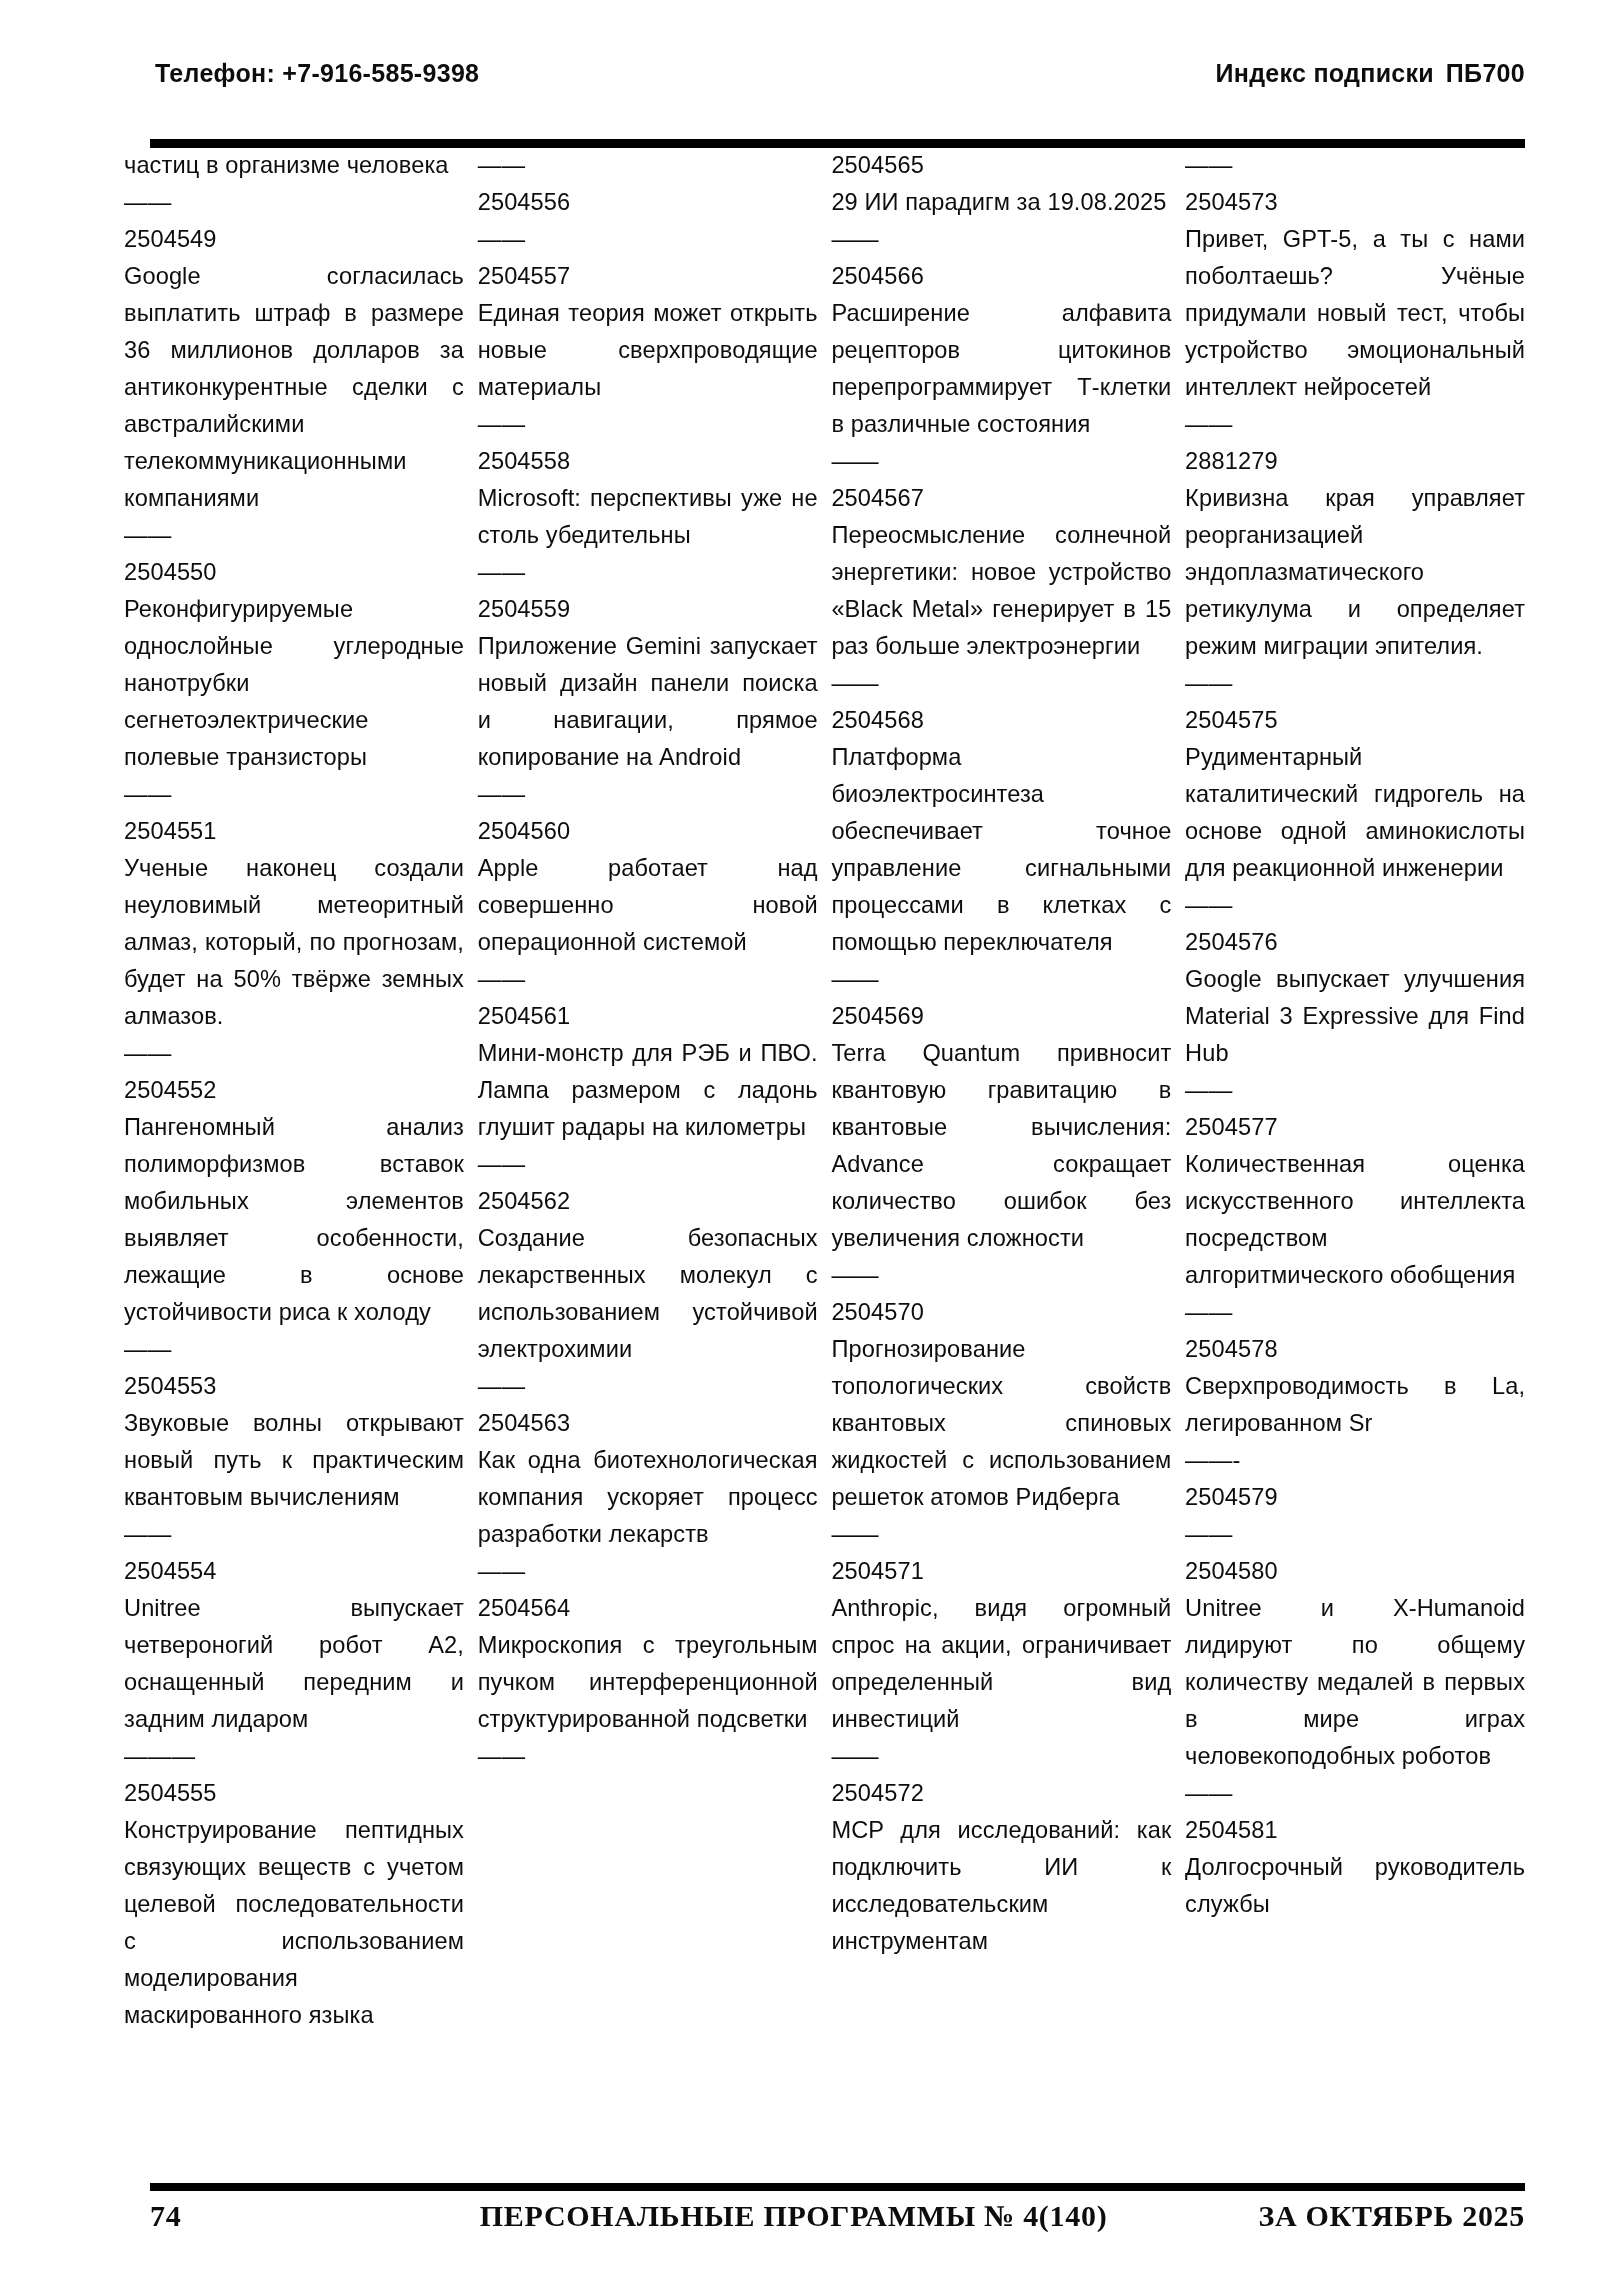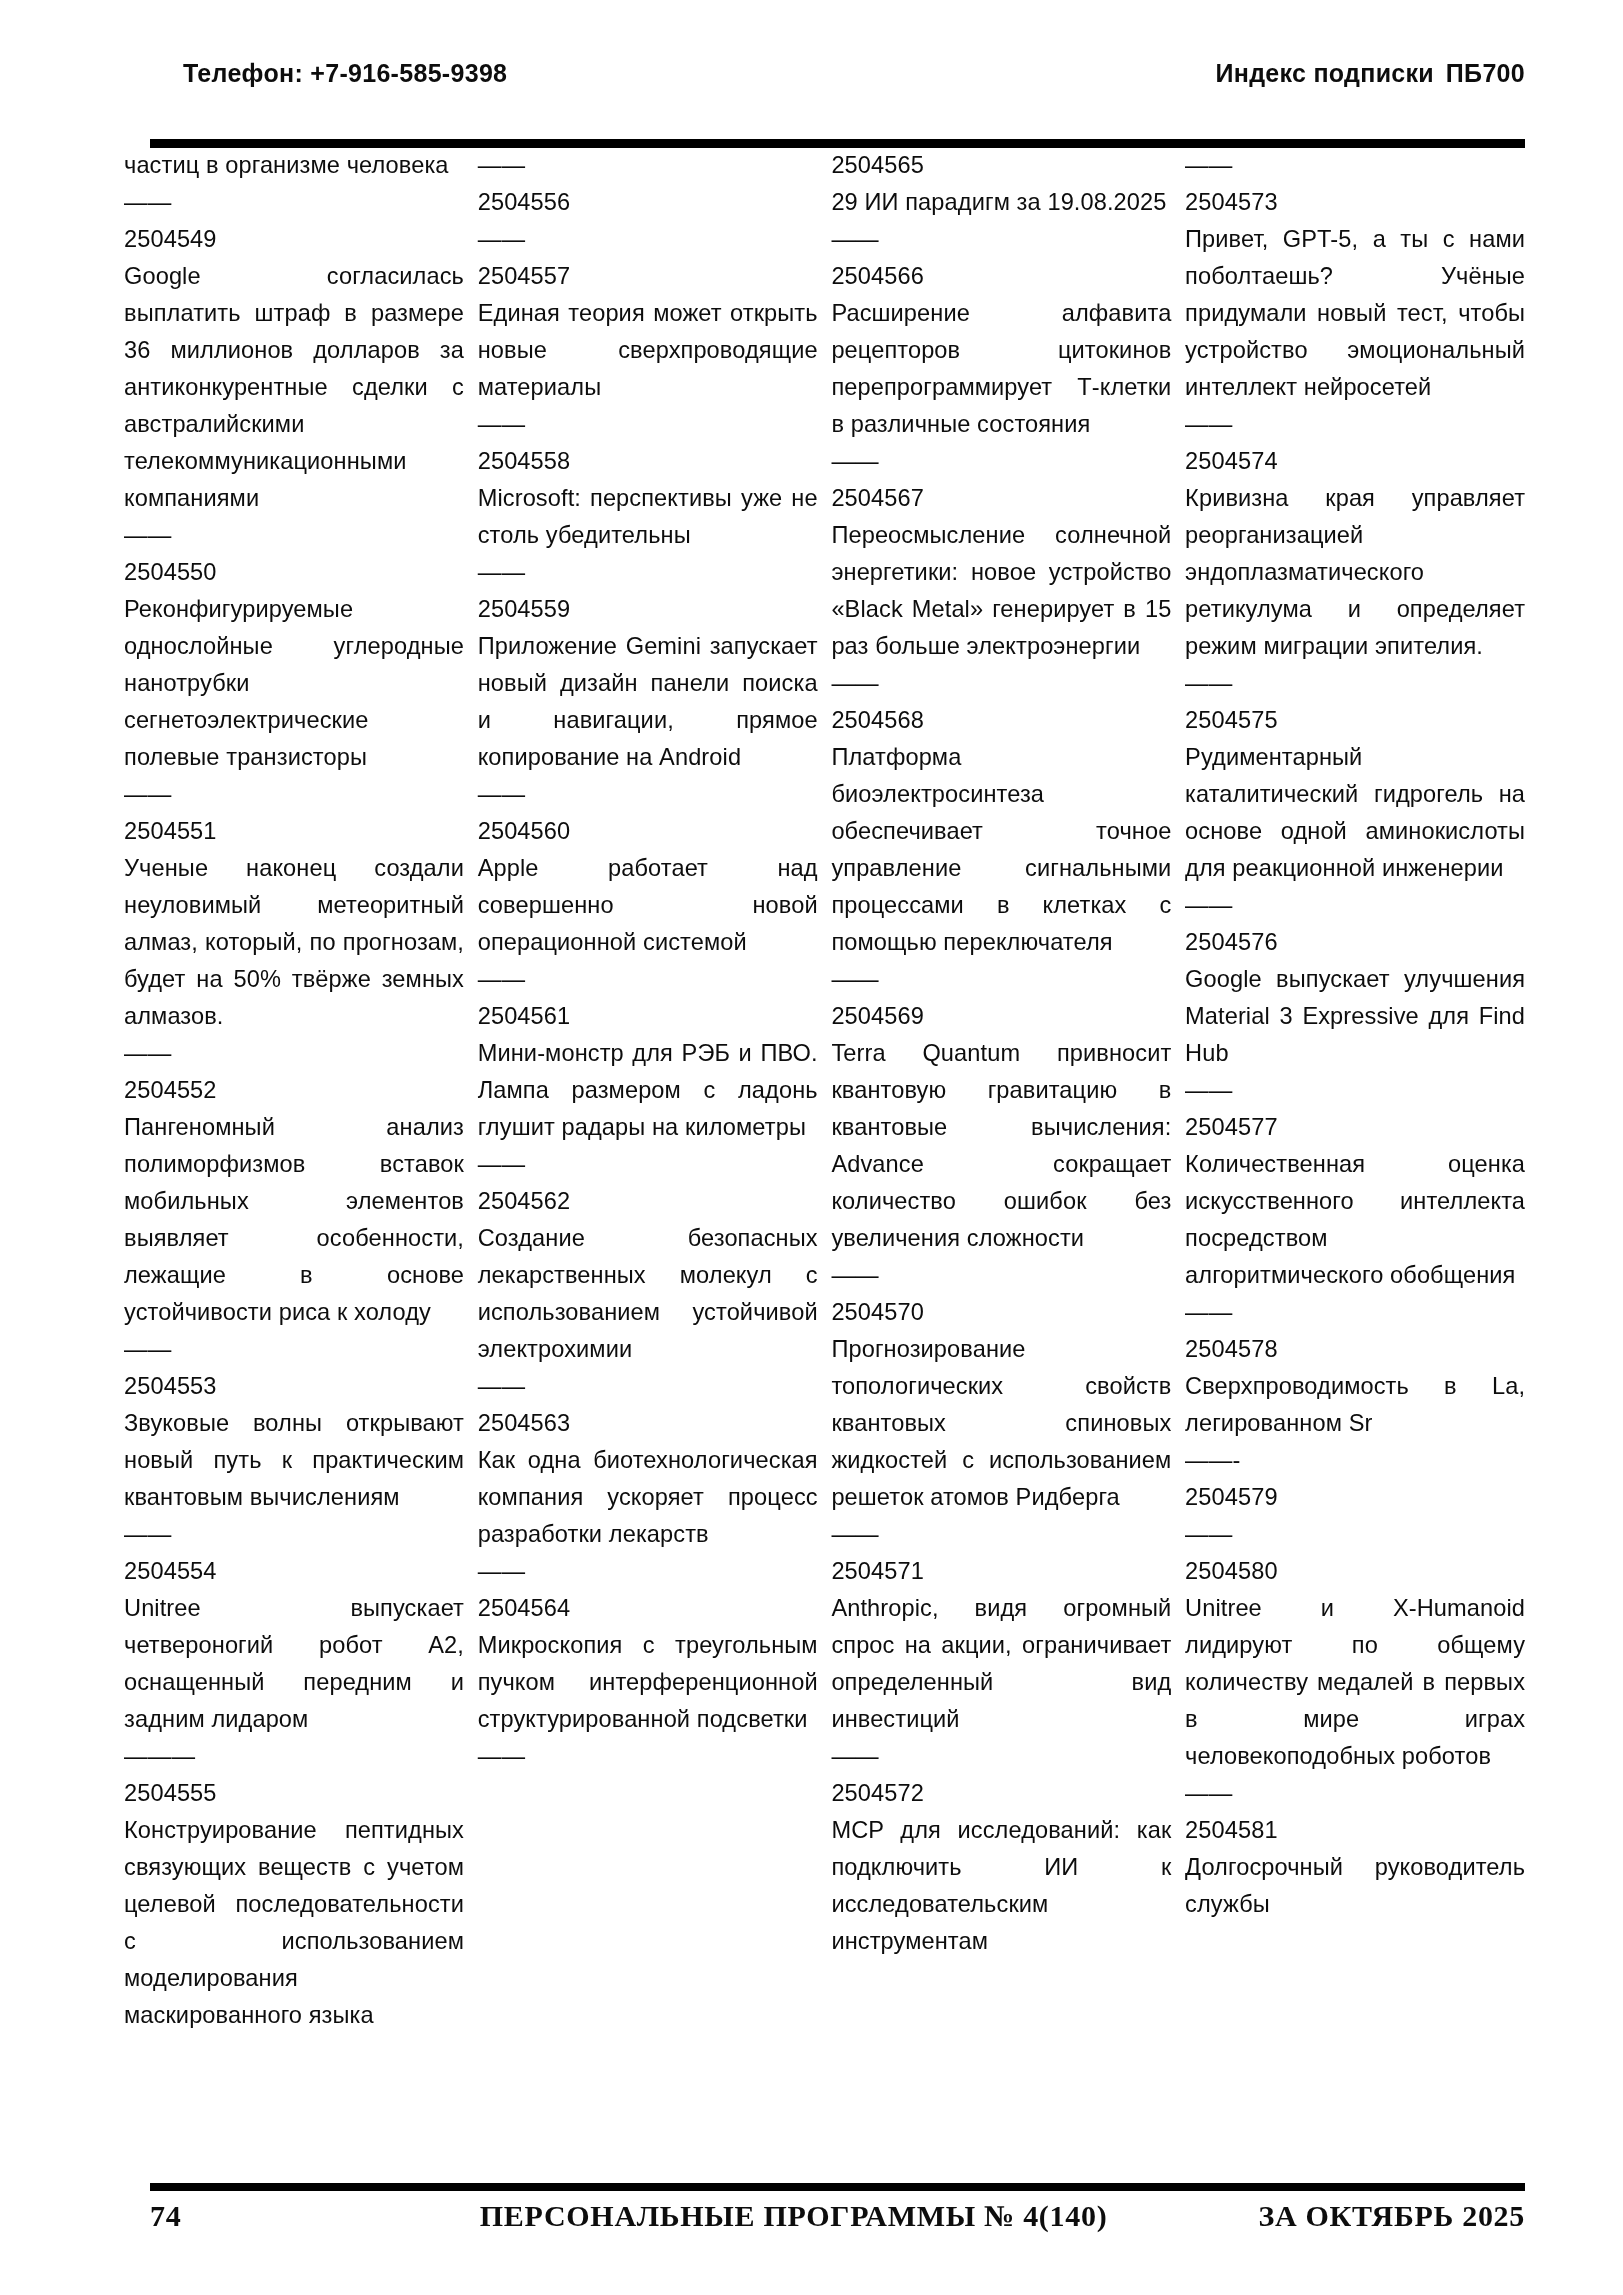--- a/index.html
+++ b/index.html
@@ -16,21 +16,20 @@
     overflow: hidden;
   }
   .header-phone {
     position: absolute;
     left: 155px;
     top: 59px;
     font-size: 25px;
     font-weight: bold;
     letter-spacing: 0.3px;
     white-space: nowrap;
-    margin-left: 28px;
   }
   .header-index {
     position: absolute;
     right: 98px;
     top: 59px;
     font-size: 25px;
     font-weight: bold;
     letter-spacing: 0.3px;
     white-space: nowrap;
   }
@@ -189,21 +188,21 @@
       <div class="entry-text">Anthropic, видя огромный спрос на акции, ограничивает определенный вид инвестиций</div>
       <div class="sep">——</div>
       <div class="entry-id">2504572</div>
       <div class="entry-text">MCP для исследований: как подключить ИИ к исследовательским инструментам</div>
     </div>
     <div class="col">
       <div class="sep">——</div>
       <div class="entry-id">2504573</div>
       <div class="entry-text">Привет, GPT-5, а ты с нами поболтаешь? Учёные придумали новый тест, чтобы устройство эмоциональный интеллект нейросетей</div>
       <div class="sep">——</div>
-      <div class="entry-id">2504574</div>
+      <div class="entry-id">2881279</div>
       <div class="entry-text">Кривизна края управляет реорганизацией эндоплазматического ретикулума и определяет режим миграции эпителия.</div>
       <div class="sep">——</div>
       <div class="entry-id">2504575</div>
       <div class="entry-text">Рудиментарный каталитический гидрогель на основе одной аминокислоты для реакционной инженерии</div>
       <div class="sep">——</div>
       <div class="entry-id">2504576</div>
       <div class="entry-text">Google выпускает улучшения Material 3 Expressive для Find Hub</div>
       <div class="sep">——</div>
       <div class="entry-id">2504577</div>
       <div class="entry-text">Количественная оценка искусственного интеллекта посредством алгоритмического обобщения</div>

